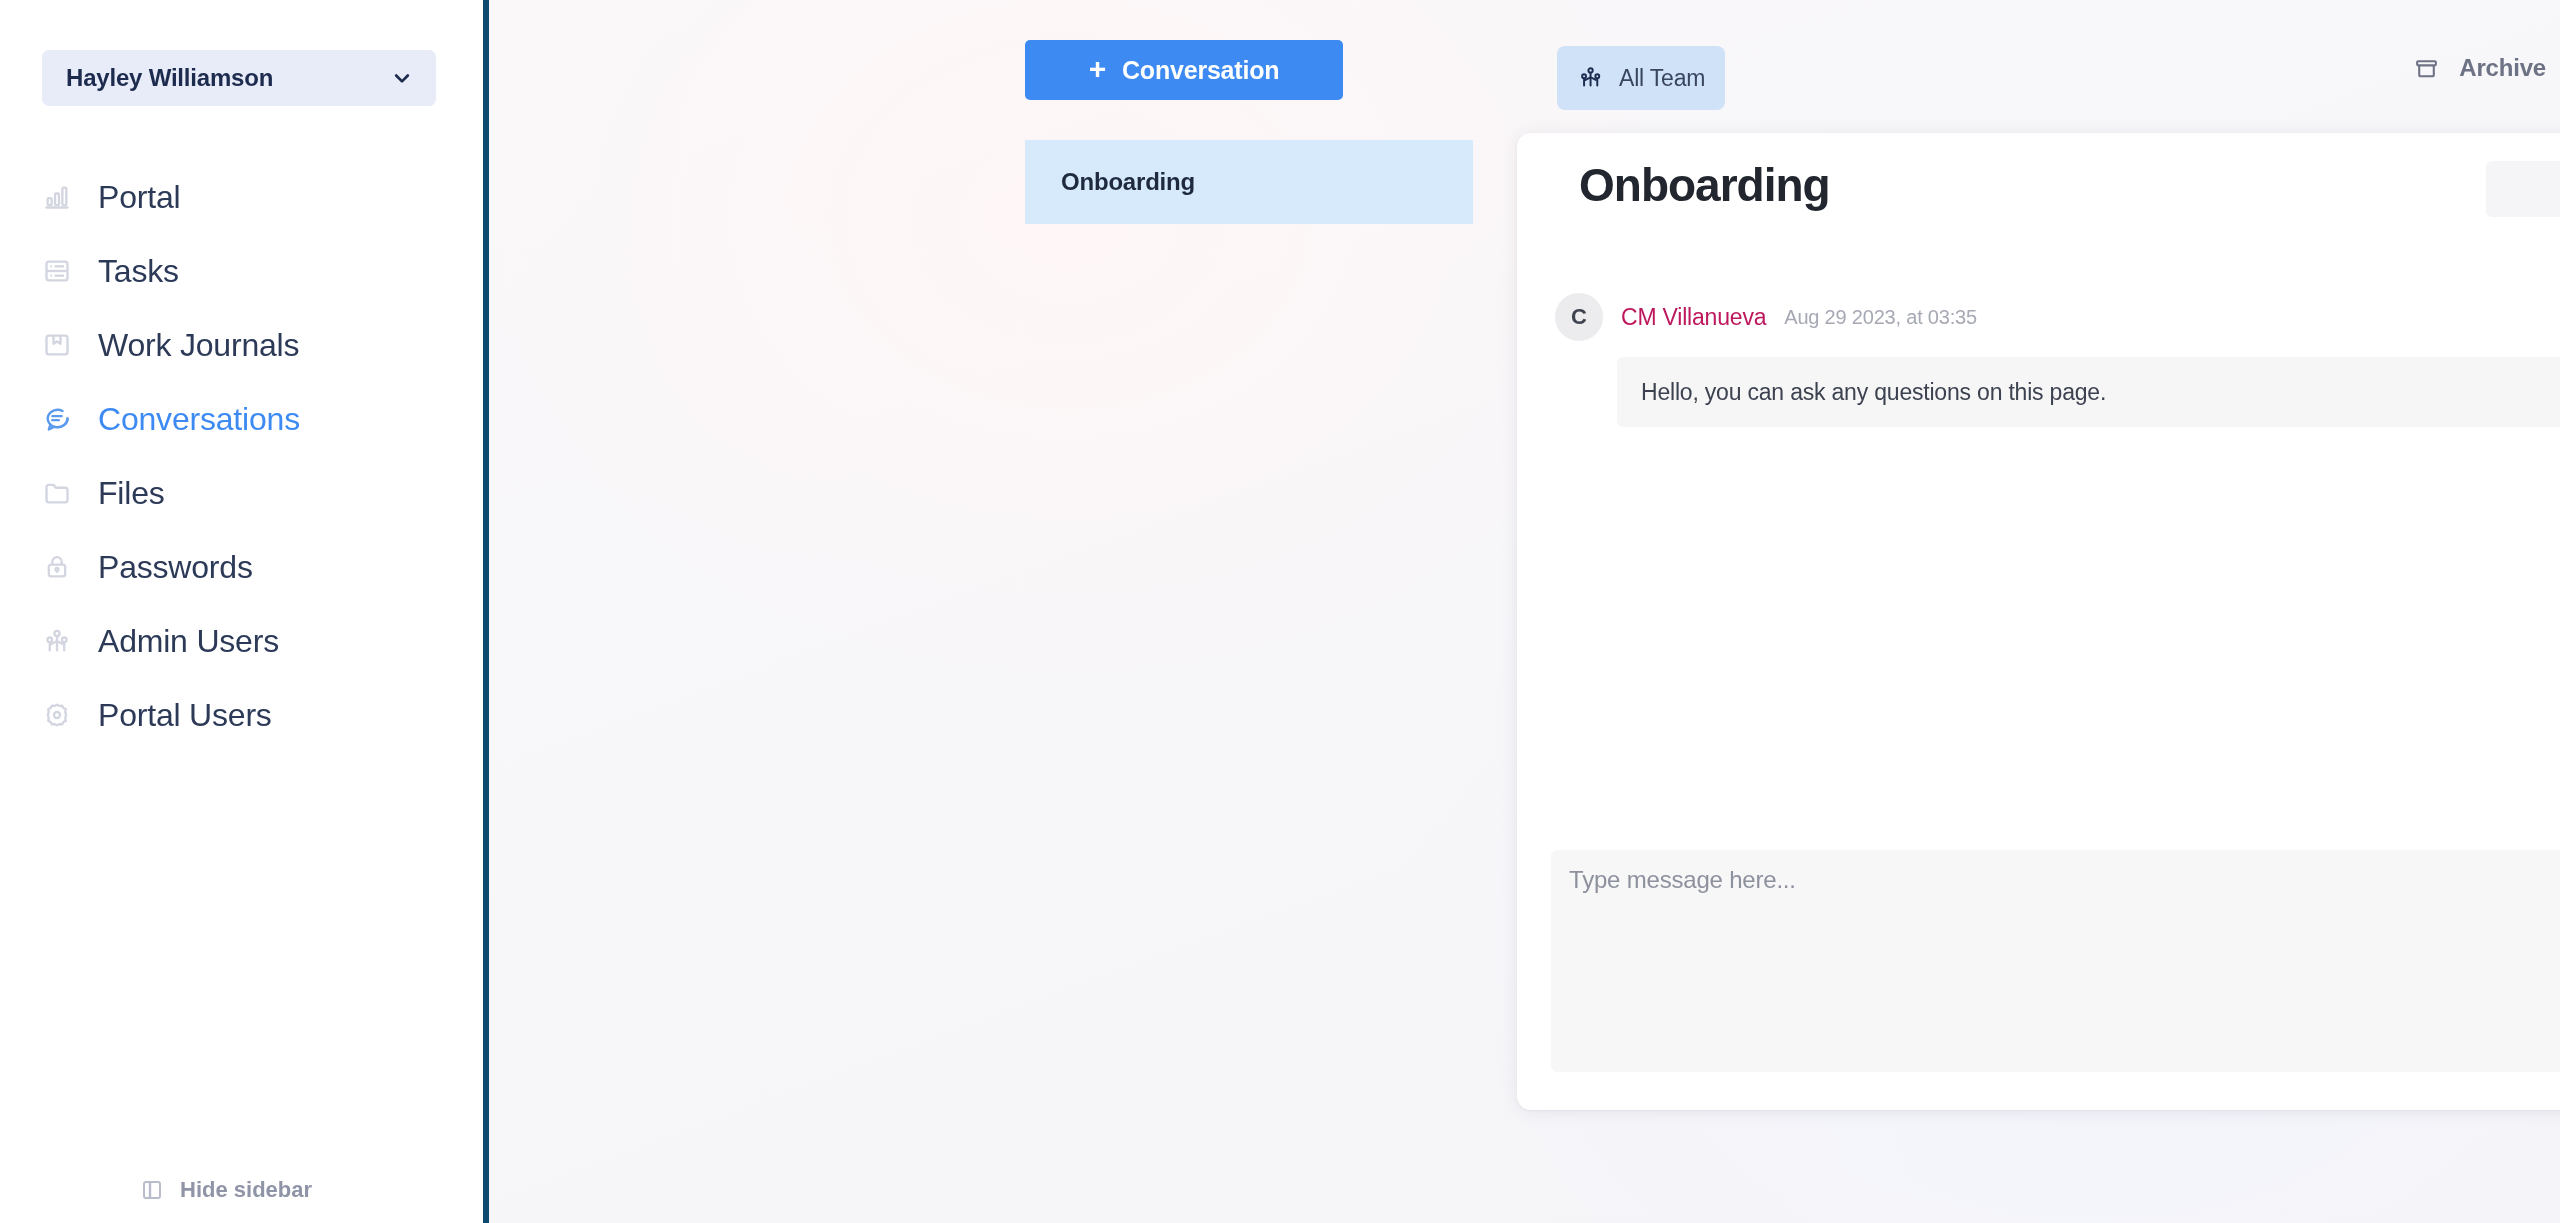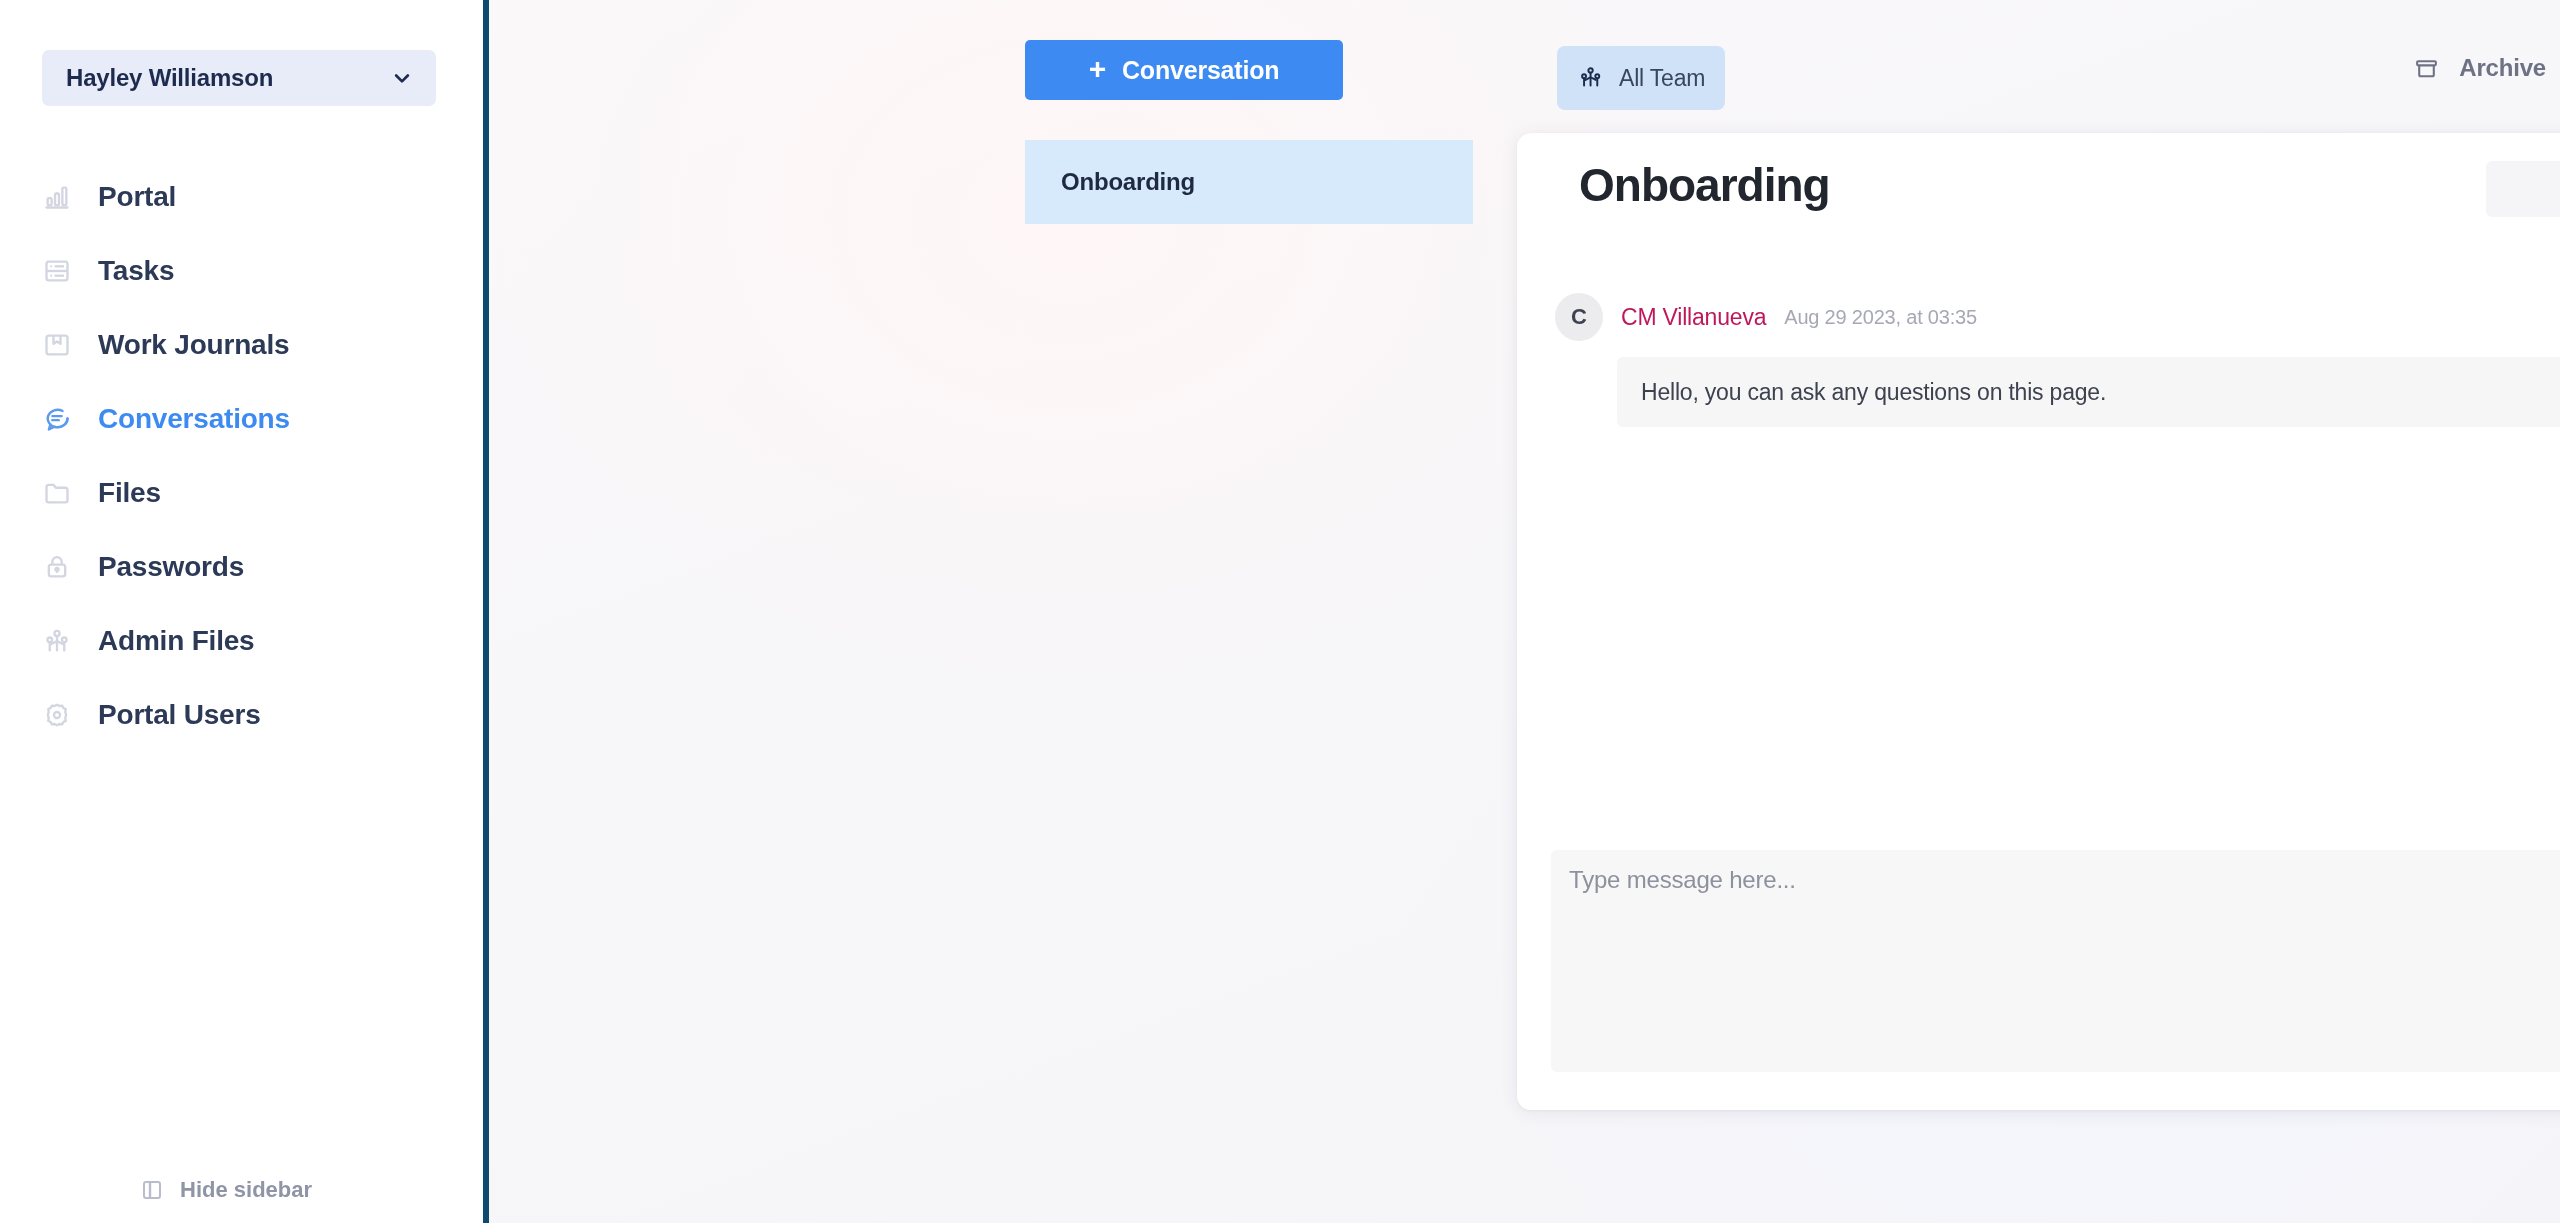--- a/index.html
+++ b/index.html
@@ -74,22 +74,22 @@
     width: 30px;
     height: 30px;
     flex: 0 0 30px;
     margin-right: 26px;
     display: flex;
     align-items: center;
     justify-content: center;
     color: #d3d6e0;
   }
   .nav-item .nav-label {
-    font-size: 28px;
-    font-weight: 700;
+    font-size: 32px;
+    font-weight: 400;
     color: #2c3a57;
     letter-spacing: -0.2px;
   }
   .nav-item.active .nav-icon { color: #5b9bef; }
   .nav-item.active .nav-label { color: #3d8bf2; }
 
   #hide-sidebar {
     position: absolute;
     left: 140px;
     bottom: 20px;
@@ -452,21 +452,21 @@
           <svg viewBox="0 0 24 24" width="28" height="28" fill="none" stroke="currentColor" stroke-width="2" stroke-linecap="round">
               <circle cx="12" cy="5.5" r="2.2"></circle>
               <path d="M12 8.6V20"></path>
               <circle cx="5.8" cy="11" r="2"></circle>
               <path d="M5.8 13.6V20"></path>
               <circle cx="18.2" cy="11" r="2"></circle>
               <path d="M18.2 13.6V20"></path>
               <path d="M7.2 14.6 12 12l4.8 2.6"></path>
             </svg>
         </span>
-        <span class="nav-label">Admin Files</span>
+        <span class="nav-label">Admin Users</span>
       </div>
 
       <div class="nav-item">
         <span class="nav-icon">
           <svg viewBox="0 0 24 24" width="28" height="28" fill="none" stroke="currentColor" stroke-width="2" stroke-linejoin="round">
               <path d="M12 3.2l2.1 1.1 2.3-.4 1 2.1 2.1 1-.4 2.3L19.8 12l-.7 2.7.4 2.3-2.1 1-1 2.1-2.3-.4L12 20.8l-2.1-1.1-2.3.4-1-2.1-2.1-1 .4-2.3L4.2 12l.7-2.7-.4-2.3 2.1-1 1-2.1 2.3.4z"></path>
               <circle cx="12" cy="12" r="2.6"></circle>
             </svg>
         </span>
         <span class="nav-label">Portal Users</span>

